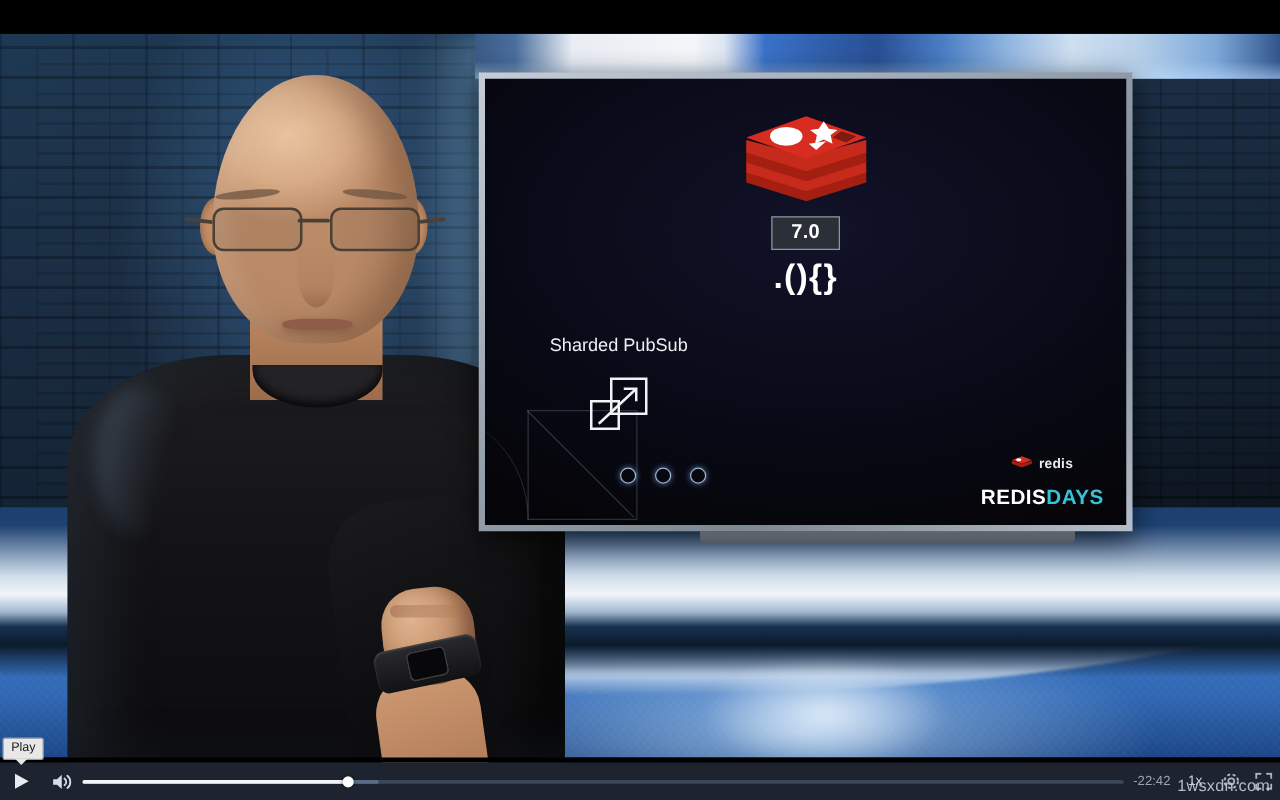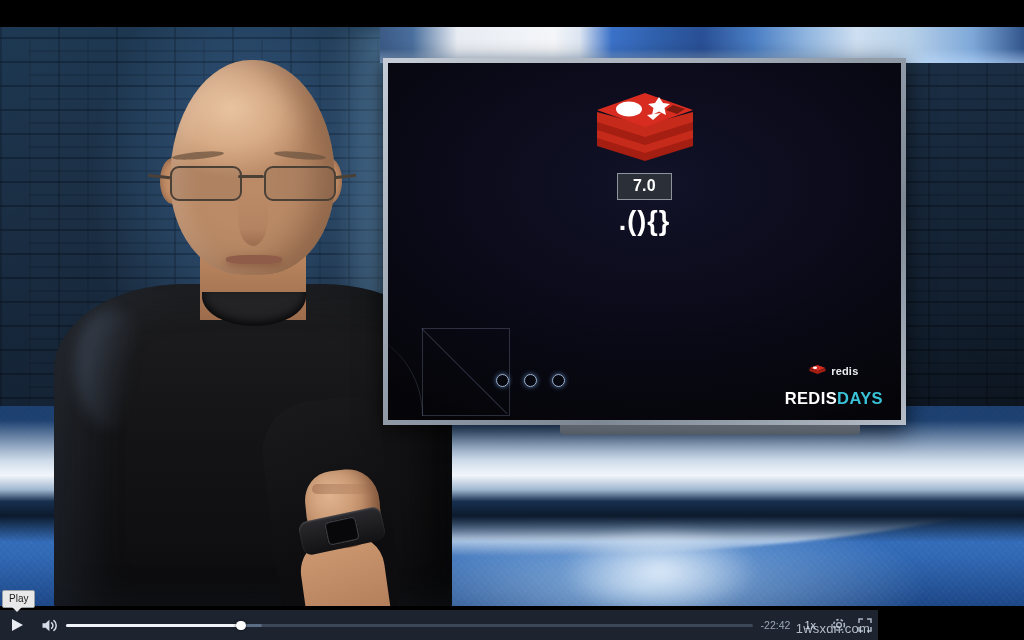--- a/index.html
+++ b/index.html
@@ -403,21 +403,21 @@
   .rd-top { display:flex; align-items:center; justify-content:center; gap:5px; margin-bottom:4px; }
   .rd-word { color:#e9ebef; font-size: 11px; font-weight:600; letter-spacing:0.2px; }
   .rd-main { font-size: 16.5px; font-weight: 800; letter-spacing: 0.4px; margin-top: 12px; }
   .rd-main .w { color: #ffffff; }
   .rd-main .c { color: #39c2d7; }
 
   
   #controls {
     position: absolute;
     left: 0; bottom: 0;
-    width: 878px; height: 30px;
+    width: 1024px; height: 30px;
     background: #1d2430;
     z-index: 60;
     display: flex;
     align-items: center;
   }
   .play-btn {
     width: 34px; height: 30px;
     display:flex; align-items:center; justify-content:center;
     cursor: pointer;
   }
@@ -551,20 +551,31 @@
               <path d="M54 26 L68 24 L60 31 Z" fill="#ffffff"></path>
               <path d="M80 16 L92 20 L84 25 L73 21 Z" fill="#7e1a0f"></path>
             </g>
           </svg>
           <div class="version-badge">7.0</div>
           <div class="hero-symbol">.(){}</div>
         </div>
 
         <div class="features">
 
+          <div class="feature">
+            <div class="feature-label">Sharded PubSub</div>
+            <div class="feature-icon">
+              <svg width="56" height="56" viewBox="0 0 56 56" fill="none" stroke="#f0f2f6" stroke-width="2">
+                <rect x="22" y="6" width="28" height="28"></rect>
+                <rect x="6" y="24" width="22" height="22"></rect>
+                <path d="M12 42 L42 14"></path>
+                <path d="M32 14 L42 14 L42 24"></path>
+              </svg>
+            </div>
+          </div>
 
 
 
 
         </div>
 
         <div class="dots">
           <div class="dot"></div>
           <div class="dot"></div>
           <div class="dot"></div>

